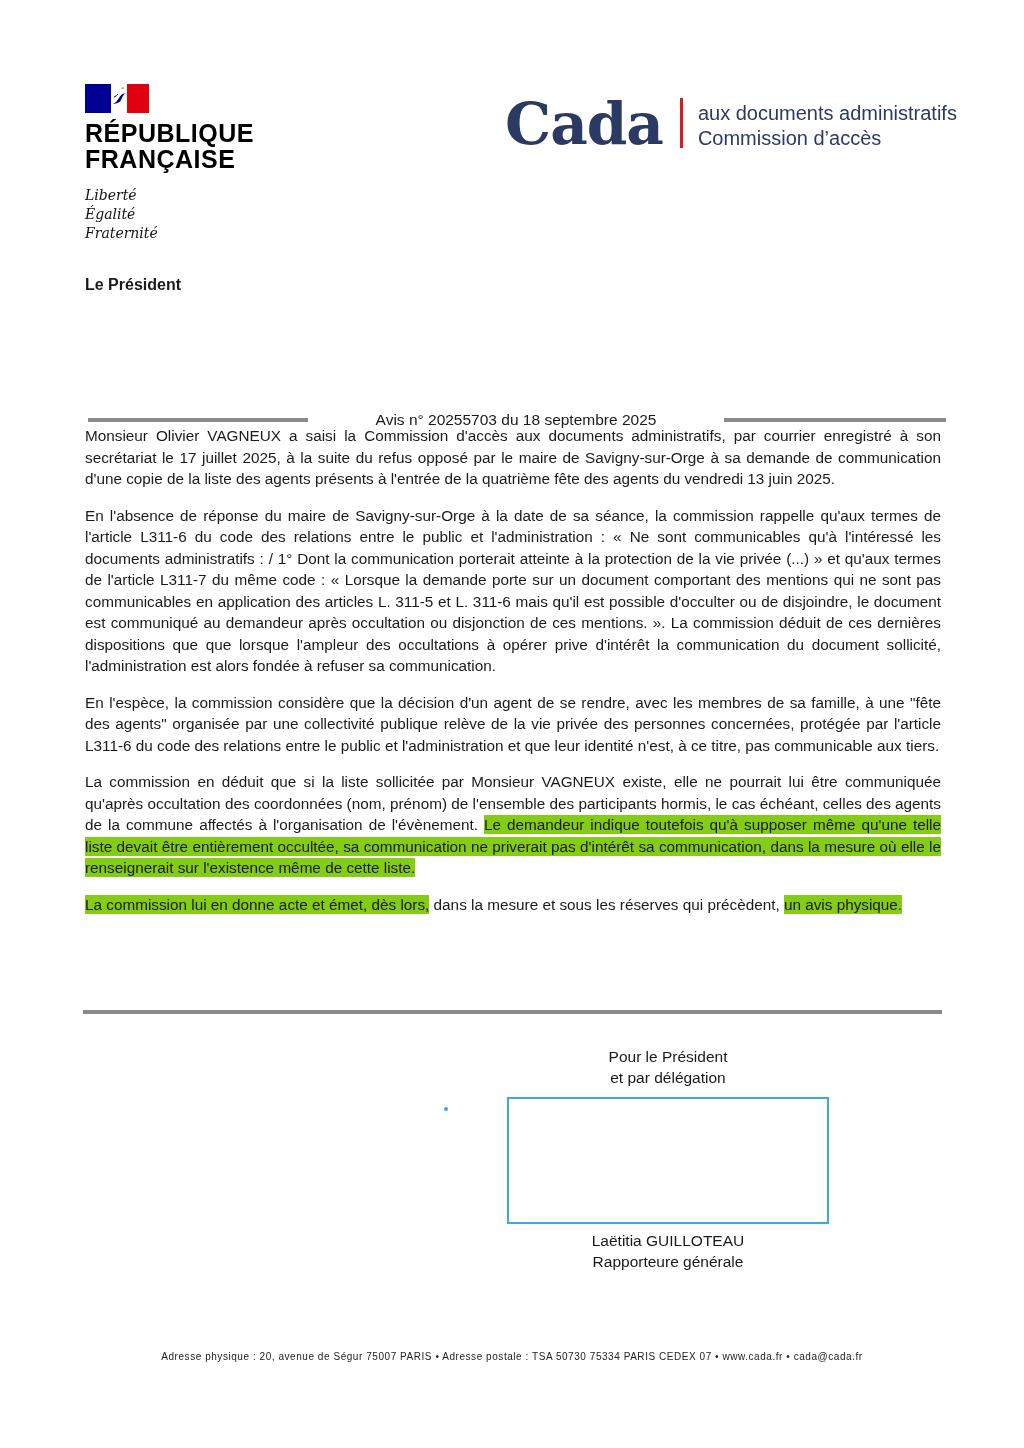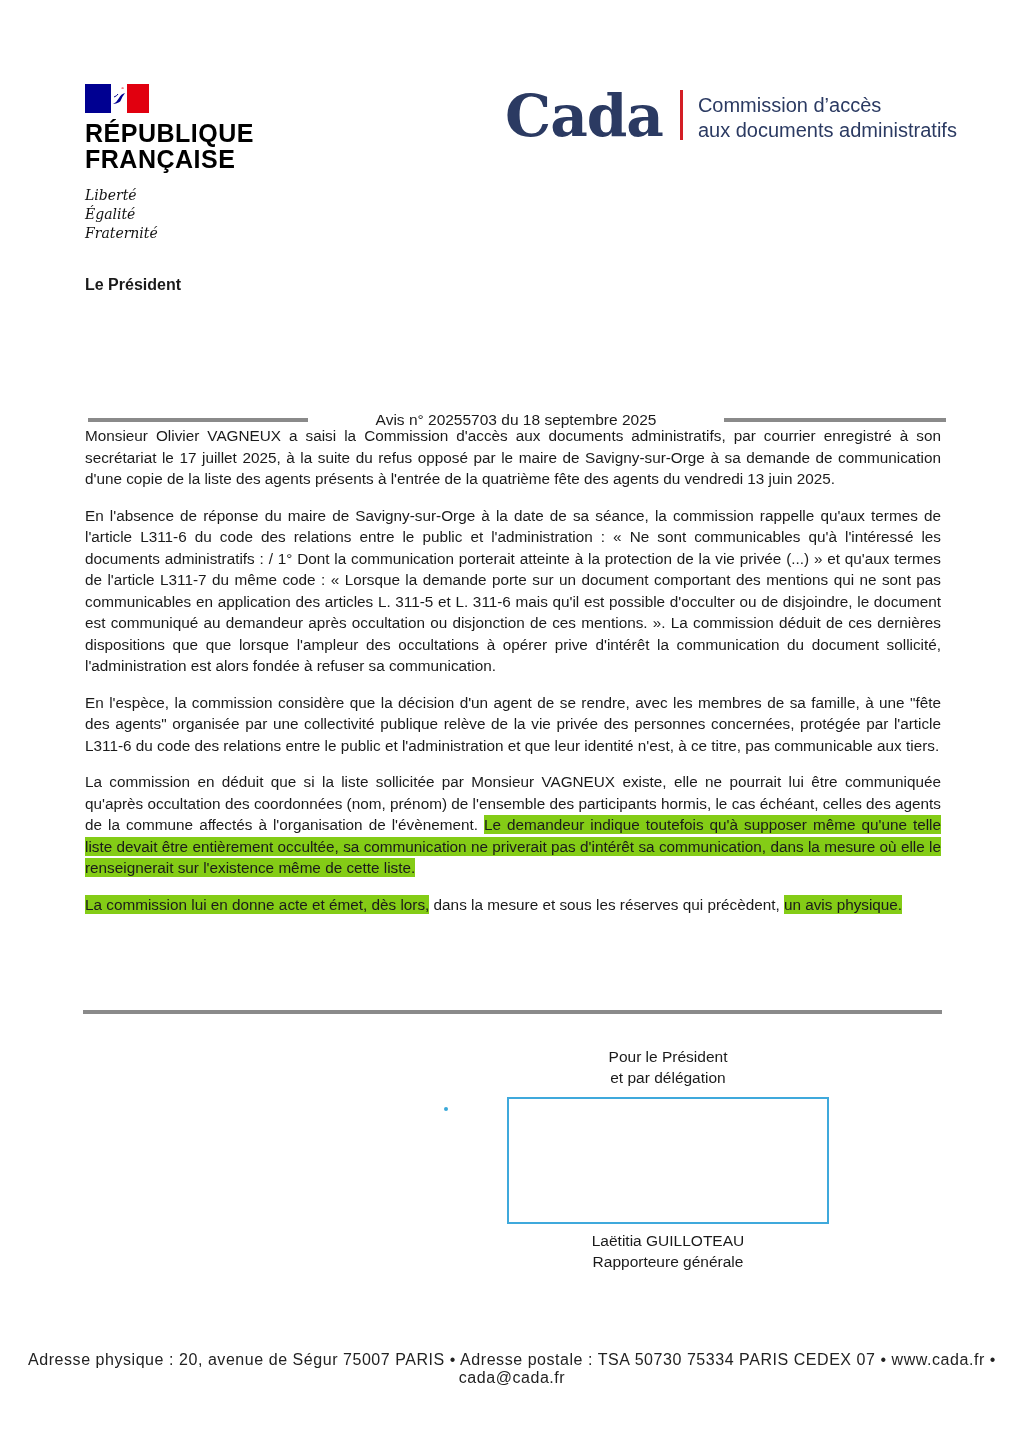--- a/index.html
+++ b/index.html
@@ -18,21 +18,21 @@
   .rf-title{
     margin-top:7px;
     font-weight:bold;font-size:25px;line-height:26px;
     letter-spacing:0.5px;color:#000000;
   }
   .rf-motto{
     margin-top:14px;
     font-family:"DejaVu Serif","Liberation Serif",serif;
     font-style:italic;font-size:14px;line-height:19px;color:#111;
   }
-  .cada{position:absolute;left:505px;top:87px;display:flex;align-items:flex-start;}
+  .cada{position:absolute;left:505px;top:95px;display:flex;align-items:flex-start;}
   .cada-wordmark{
     font-family:"DejaVu Serif","Liberation Serif",serif;
     font-weight:bold;font-size:58px;line-height:58px;
     letter-spacing:-1px;
   }
   .cada-sep{width:3px;height:50px;margin:3px 15px 0 17px;}
   .cada-tagline{font-size:20px;line-height:25px;padding-top:6px;}
   
   .president{position:absolute;left:85px;top:276px;font-weight:bold;font-size:16px;}
   .title-row{
@@ -56,21 +56,21 @@
   .sig-block{position:absolute;left:507px;top:1046px;width:322px;text-align:center;font-size:15.5px;line-height:21px;}
   .sig-box{
     margin-top:9px;height:127px;
     border:2px solid #3fa9dc;background:#ffffff;box-sizing:border-box;
   }
   .sig-name{margin-top:6px;}
   .sig-dot{position:absolute;left:444px;top:1107px;width:4px;height:4px;border-radius:50%;background:#3aa8d8;}
   
   .footer{
     position:absolute;left:0;top:1351px;width:1024px;
-    text-align:center;font-size:16px;letter-spacing:0.55px;color:#222;
+    text-align:center;font-size:10px;letter-spacing:0.55px;color:#222;
   }
 </style>
 </head>
 <body>
 
 <div class="page">
 
   <div class="marianne">
     <svg class="flag" viewBox="0 0 64 29" xmlns="http://www.w3.org/2000/svg">
       <rect x="0" y="0" width="26" height="29" fill="#000091"></rect>
@@ -88,22 +88,22 @@
       <div>Liberté</div>
       <div>Égalité</div>
       <div>Fraternité</div>
     </div>
   </div>
 
   <div class="cada">
     <div class="cada-wordmark" style="color:#2b3a62">Cada</div>
     <div class="cada-sep" style="background:#d31e25"></div>
     <div class="cada-tagline" style="color:#2b3a62">
+      <div>aux documents administratifs</div>
       <div>Commission d’accès</div>
-      <div>aux documents administratifs</div>
     </div>
   </div>
 
   <div class="president">Le Président</div>
 
   <div class="title-row">
     <div class="title-bar left"></div>
     <div class="avis-title">Avis n° 20255703 du 18 septembre 2025</div>
     <div class="title-bar right"></div>
   </div>

